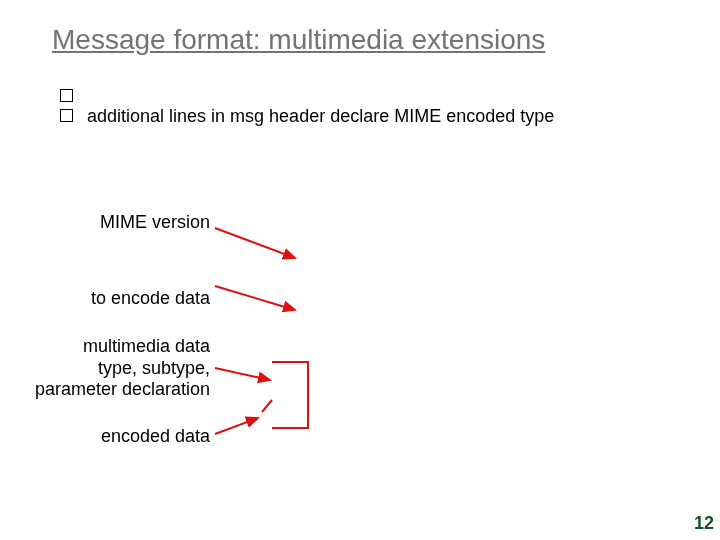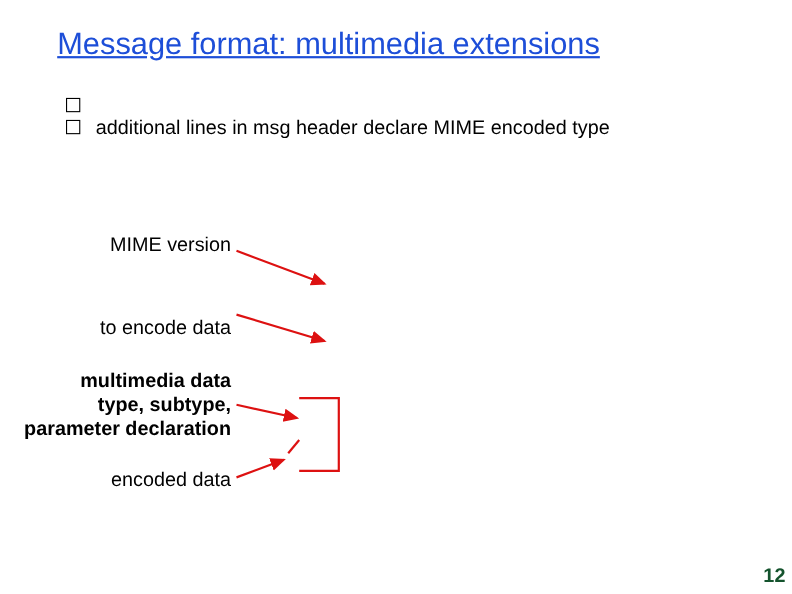--- a/index.html
+++ b/index.html
@@ -10,21 +10,21 @@
     background: #fff;
     font-family: Arial, Helvetica, sans-serif;
     position: relative;
     overflow: hidden;
   }
   .title {
     position: absolute;
     left: 52px;
     top: 24px;
     font-size: 28px;
-    color: #1d4ed8;
+    color: #737373;
     text-decoration: underline;
     font-weight: 400;
   }
   .bullets {
     position: absolute;
     left: 60px;
     top: 84px;
     font-size: 18px;
     color: #000;
     line-height: 1.35;
@@ -90,21 +90,21 @@
 </div>
 
 <div class="labels">
   <div class="label" style="left:50px; top:212px; width:160px;">MIME version</div>
 
   <div class="label" style="left:50px; top:266px; width:160px;">
     <br>
     <span>to encode data</span>
   </div>
 
-  <div class="label" style="left:20px; top:336px; width:190px;font-weight:bold;">
+  <div class="label" style="left:20px; top:336px; width:190px;">
     <span>multimedia data</span><br>
     <span>type, subtype,</span><br>
     <span>parameter declaration</span>
   </div>
 
   <div class="label" style="left:50px; top:426px; width:160px;">encoded data</div>
 </div>
 
 <svg class="arrows" viewBox="0 0 720 540">
   <defs>

